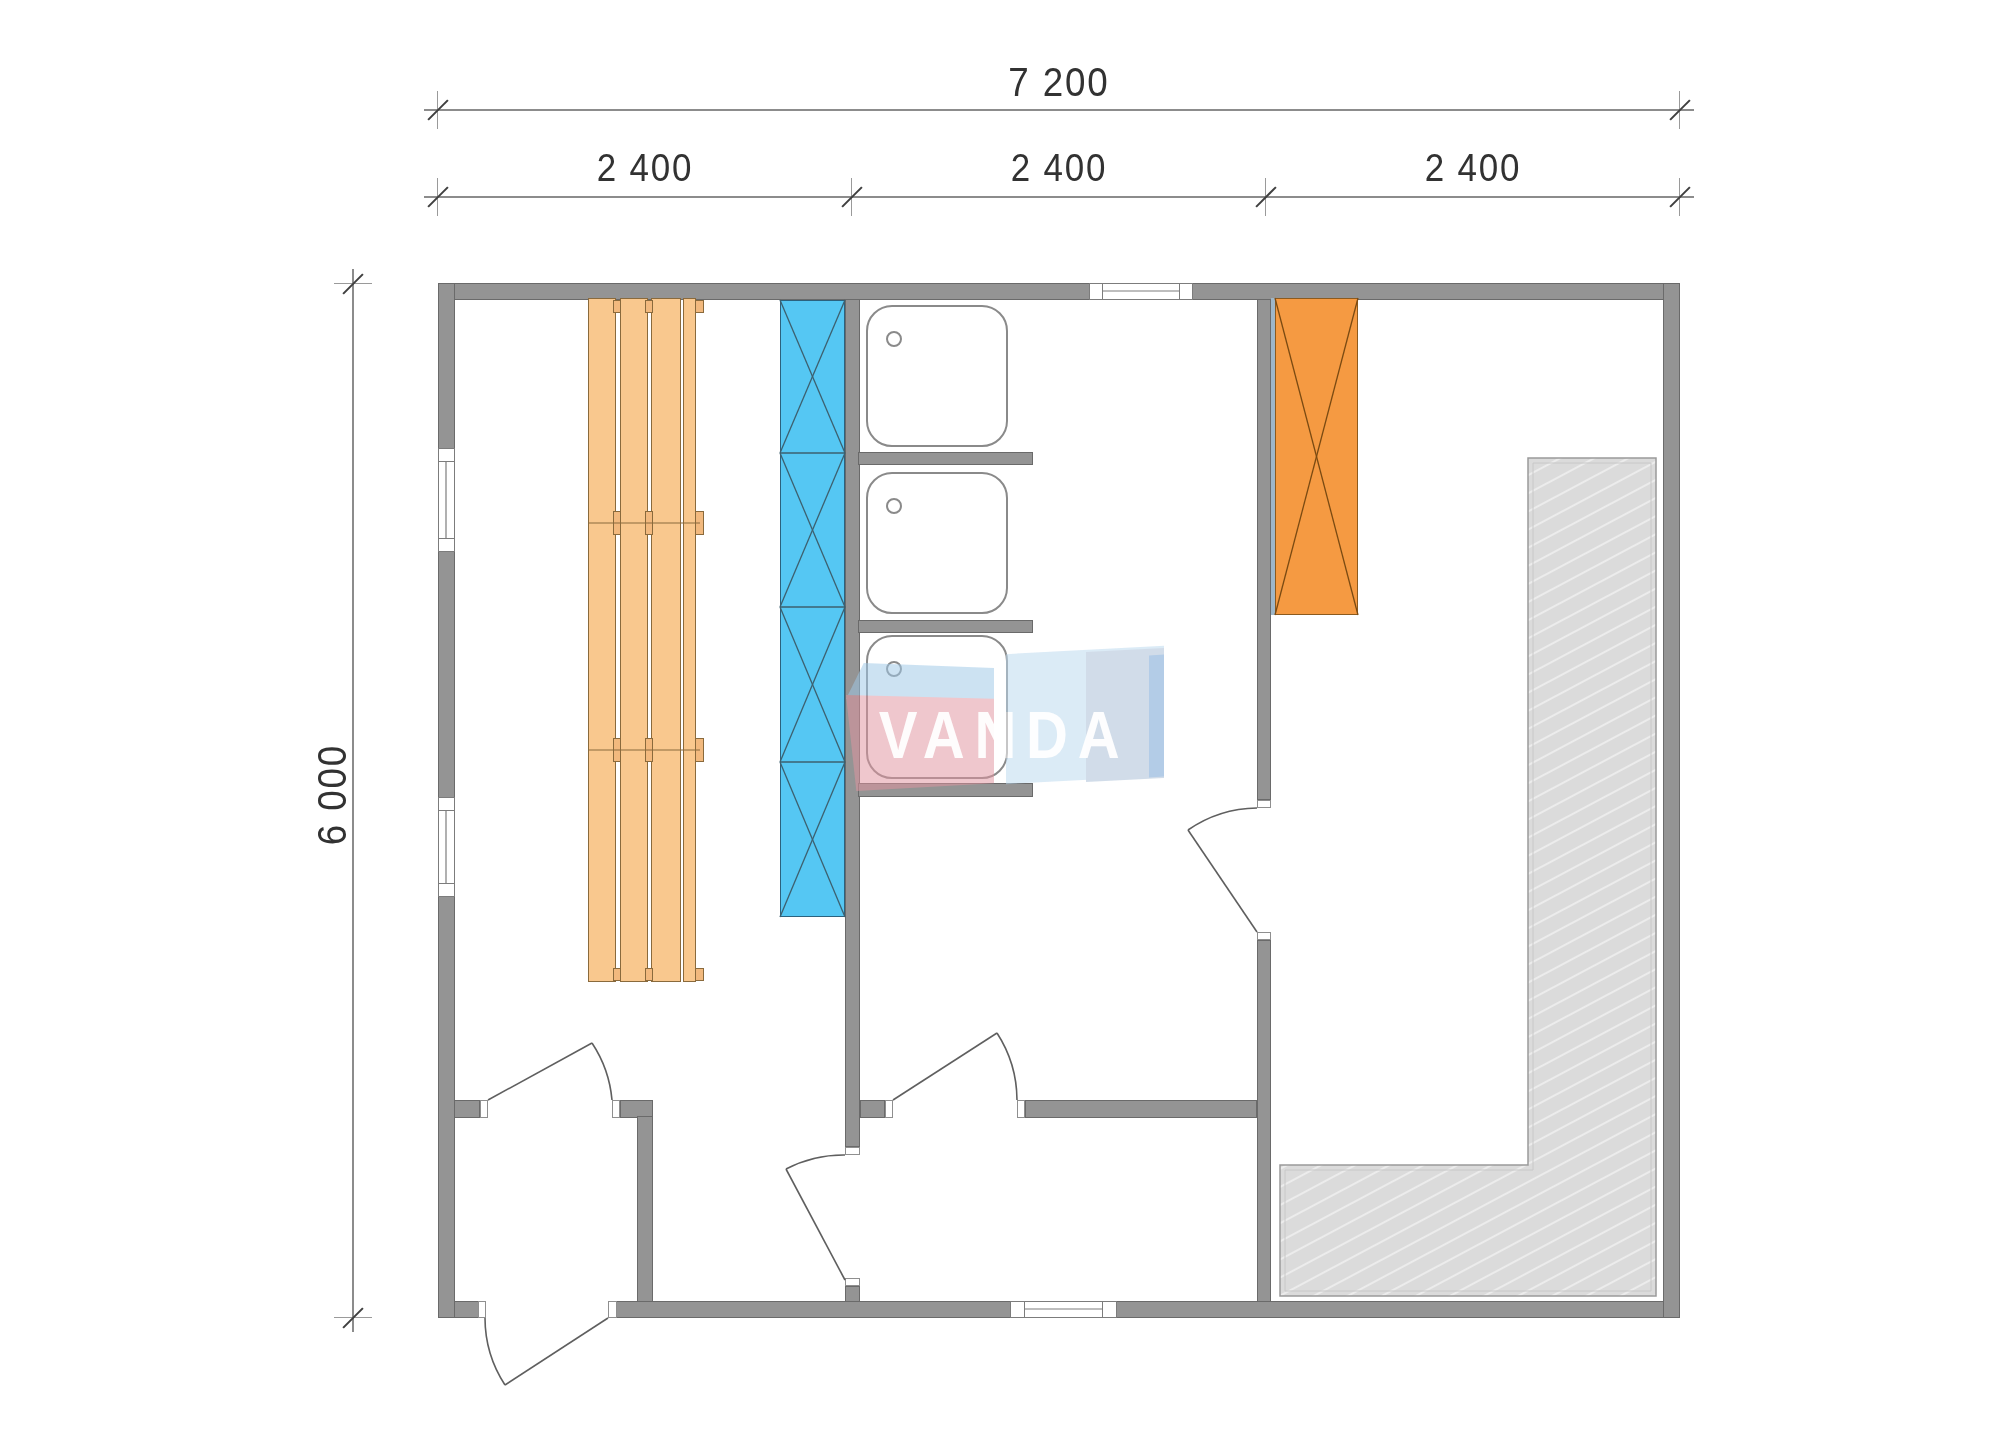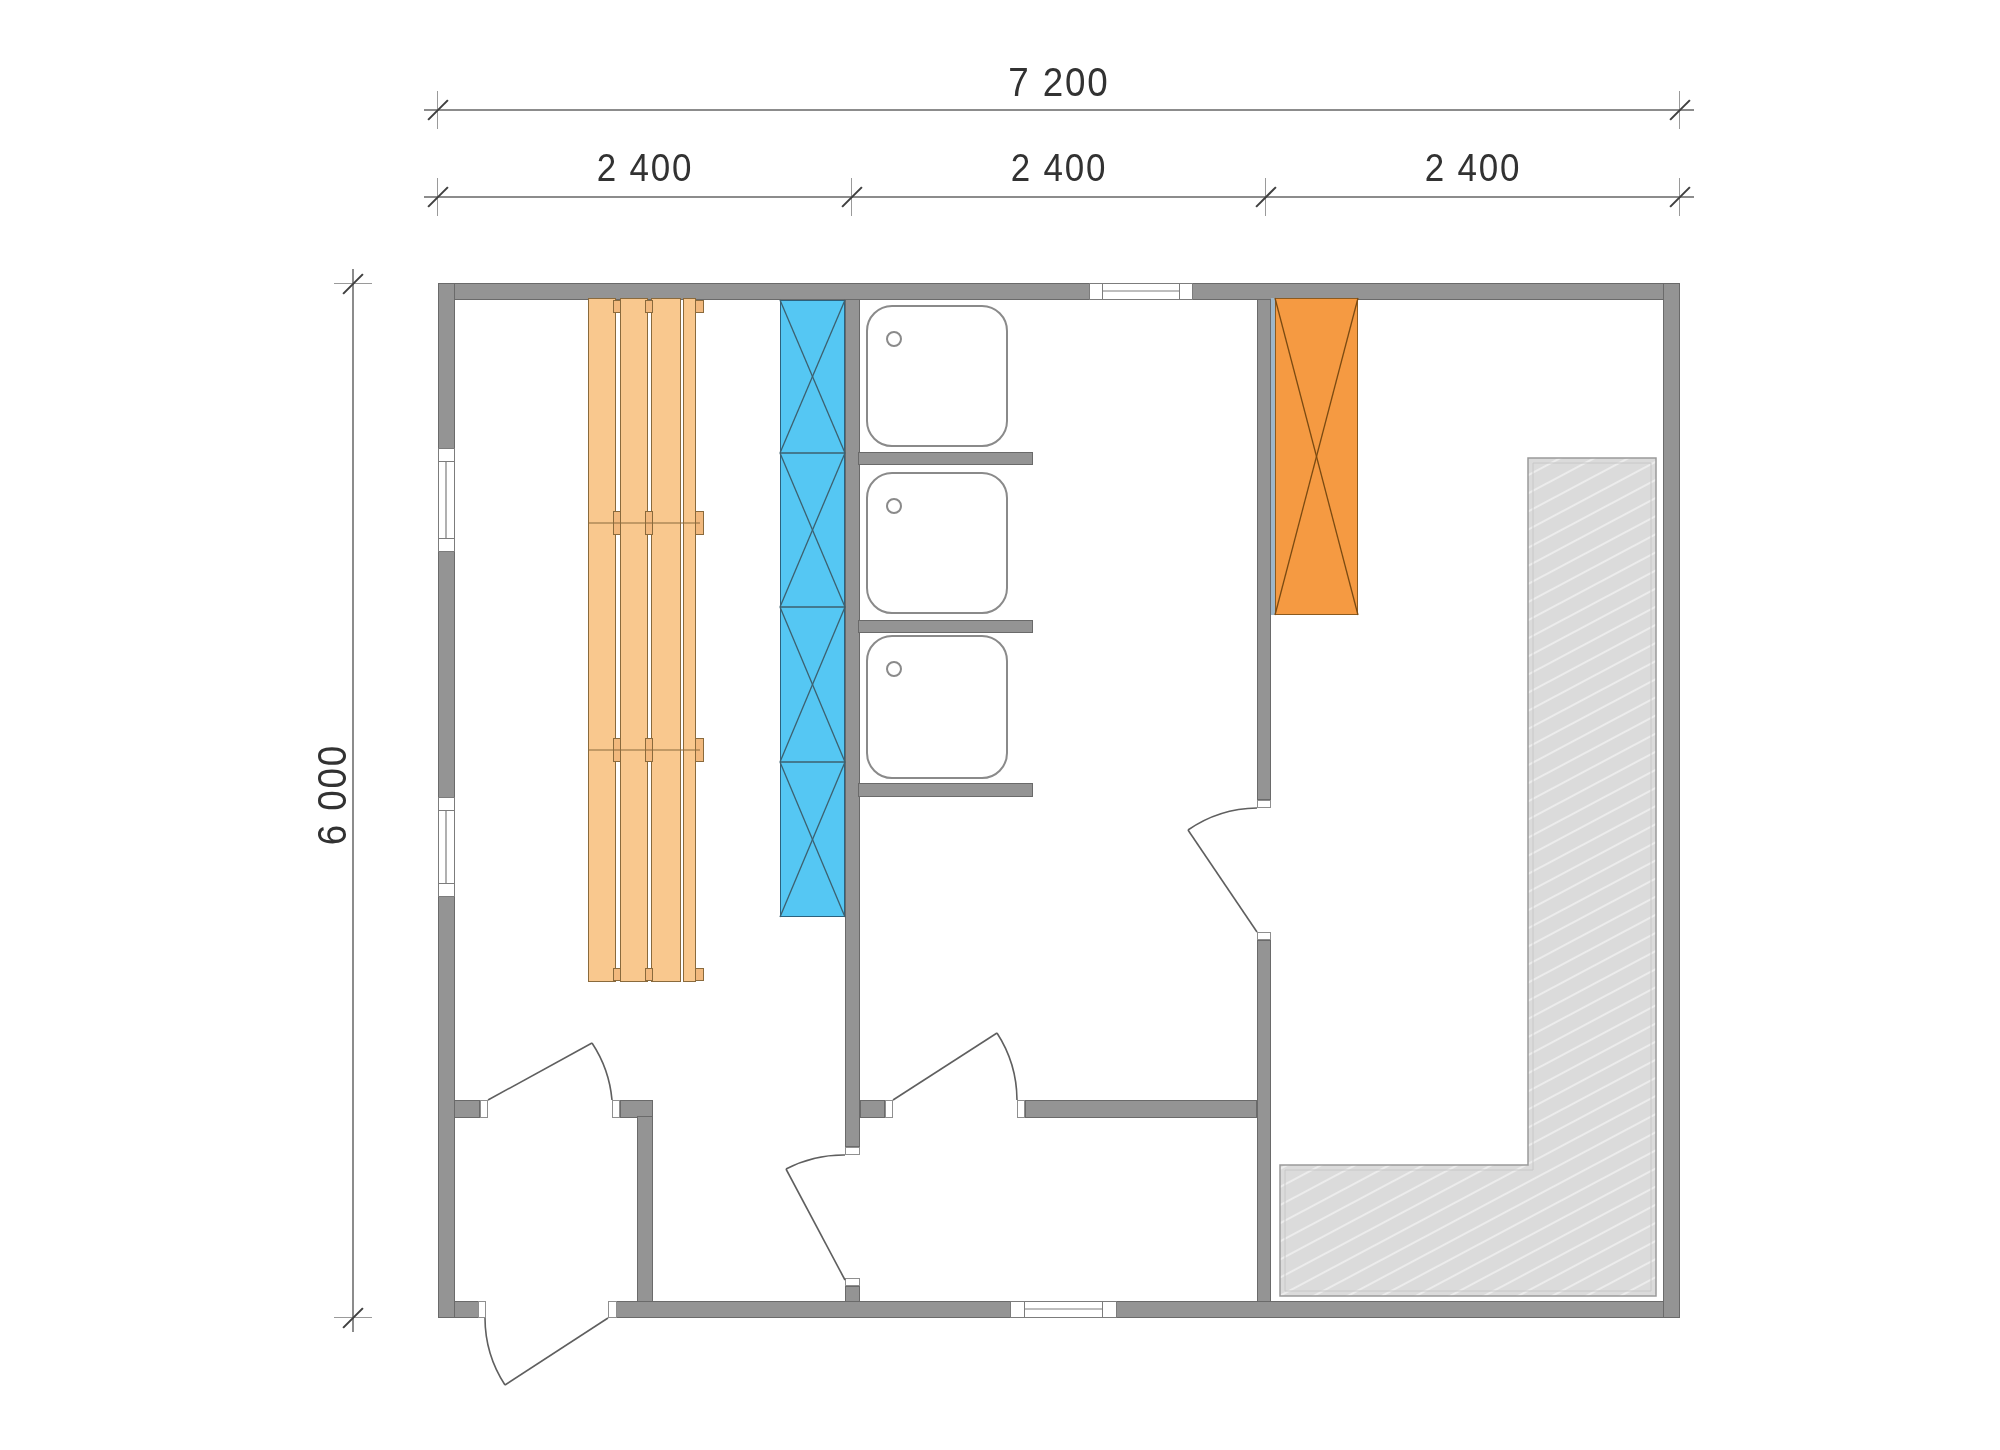--- a/index.html
+++ b/index.html
@@ -203,14 +203,22 @@
         <line x1="845" y1="1280" x2="786" y2="1169"></line>
         <path d="M845,1155 A125,125 0 0 0 786,1169"></path>
       </g>
       <g>
         <line x1="1257" y1="932" x2="1188" y2="830"></line>
         <path d="M1257,808 A124,124 0 0 0 1188,830"></path>
       </g>
     </g>
   </svg>
 
+  <div id="watermark">
+    <div class="wm-shape" style="left:3px;top:18px;width:148px;height:36px;background:#9fc9e8;clip-path:polygon(12% 0,100% 14%,100% 100%,0 100%);"></div>
+    <div class="wm-shape" style="left:3px;top:50px;width:148px;height:96px;background:#e295a0;clip-path:polygon(0 0,100% 4%,100% 92%,7% 100%);"></div>
+    <div class="wm-shape" style="left:163px;top:5px;width:158px;height:130px;background:#bcd9ef;transform:skewY(-3deg);"></div>
+    <div class="wm-shape" style="left:243px;top:5px;width:78px;height:130px;background:#a9bed6;transform:skewY(-3deg);"></div>
+    <div class="wm-shape" style="left:306px;top:10px;width:15px;height:122px;background:#6e9ed2;transform:skewY(-3deg);"></div>
+    <div id="wm-text">VANDA</div>
+  </div>
 
 </div>
 
 </body></html>

